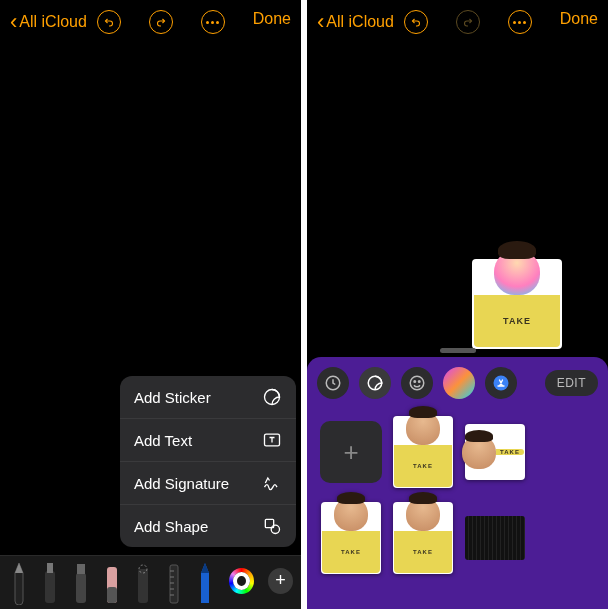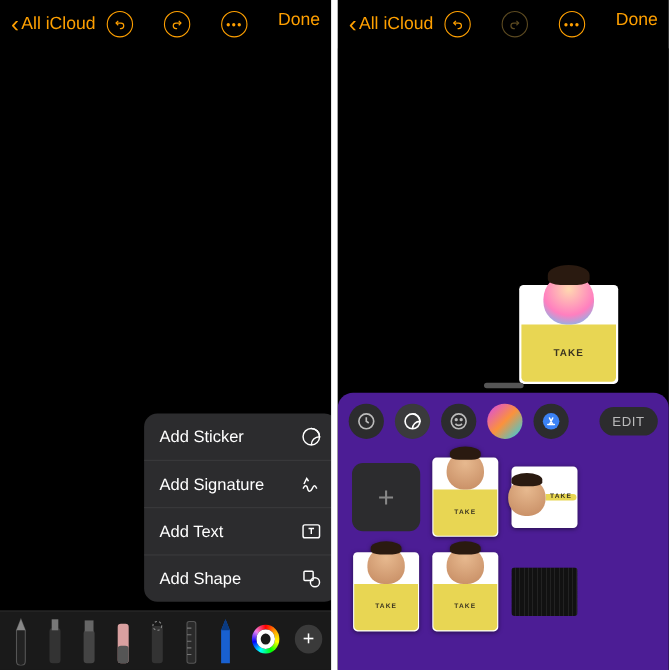--- a/index.html
+++ b/index.html
@@ -102,21 +102,21 @@
     width:26px; height:26px; border-radius:50%;
     background:#3a3a3a;
     display:flex; align-items:center; justify-content:center;
     align-self:center;
     color:#fff; font-size:18px;
     margin-left:4px;
   }
 
   .popup {
     position:absolute;
-    left:131px;
+    left:120px;
     bottom:62px;
     width:176px;
     background:#2c2c2e;
     border-radius:12px;
     overflow:hidden;
     box-shadow:0 4px 20px rgba(0,0,0,0.6);
   }
   .popup-row {
     display:flex;
     justify-content:space-between;
@@ -311,34 +311,34 @@
     <div class="popup-row">
       <span>Add Sticker</span>
       <span class="ic">
         <svg viewBox="0 0 24 24" fill="none" stroke="#fff" stroke-width="1.6">
             <circle cx="12" cy="12" r="9"></circle>
             <path d="M12 3a9 9 0 0 1 9 9c-5 0-9 4-9 9"></path>
           </svg>
       </span>
     </div>
     <div class="popup-row">
+      <span>Add Text</span>
+      <span class="ic">
+        <svg viewBox="0 0 24 24" fill="none" stroke="#fff" stroke-width="1.6">
+            <rect x="3" y="5" width="18" height="14" rx="2"></rect>
+            <path d="M9 9h6M12 9v6"></path>
+          </svg>
+      </span>
+    </div>
+    <div class="popup-row">
       <span>Add Signature</span>
       <span class="ic">
         <svg viewBox="0 0 24 24" fill="none" stroke="#fff" stroke-width="1.6">
             <path d="M3 17c2-4 4-4 5 0s3 4 5 0 3-4 5 0"></path>
             <path d="M4 12l3-6 2 3"></path>
-          </svg>
-      </span>
-    </div>
-    <div class="popup-row">
-      <span>Add Text</span>
-      <span class="ic">
-        <svg viewBox="0 0 24 24" fill="none" stroke="#fff" stroke-width="1.6">
-            <rect x="3" y="5" width="18" height="14" rx="2"></rect>
-            <path d="M9 9h6M12 9v6"></path>
           </svg>
       </span>
     </div>
     <div class="popup-row">
       <span>Add Shape</span>
       <span class="ic">
         <svg viewBox="0 0 24 24" fill="none" stroke="#fff" stroke-width="1.6">
             <rect x="4" y="4" width="10" height="10" rx="1"></rect>
             <circle cx="16" cy="16" r="5"></circle>
           </svg>

